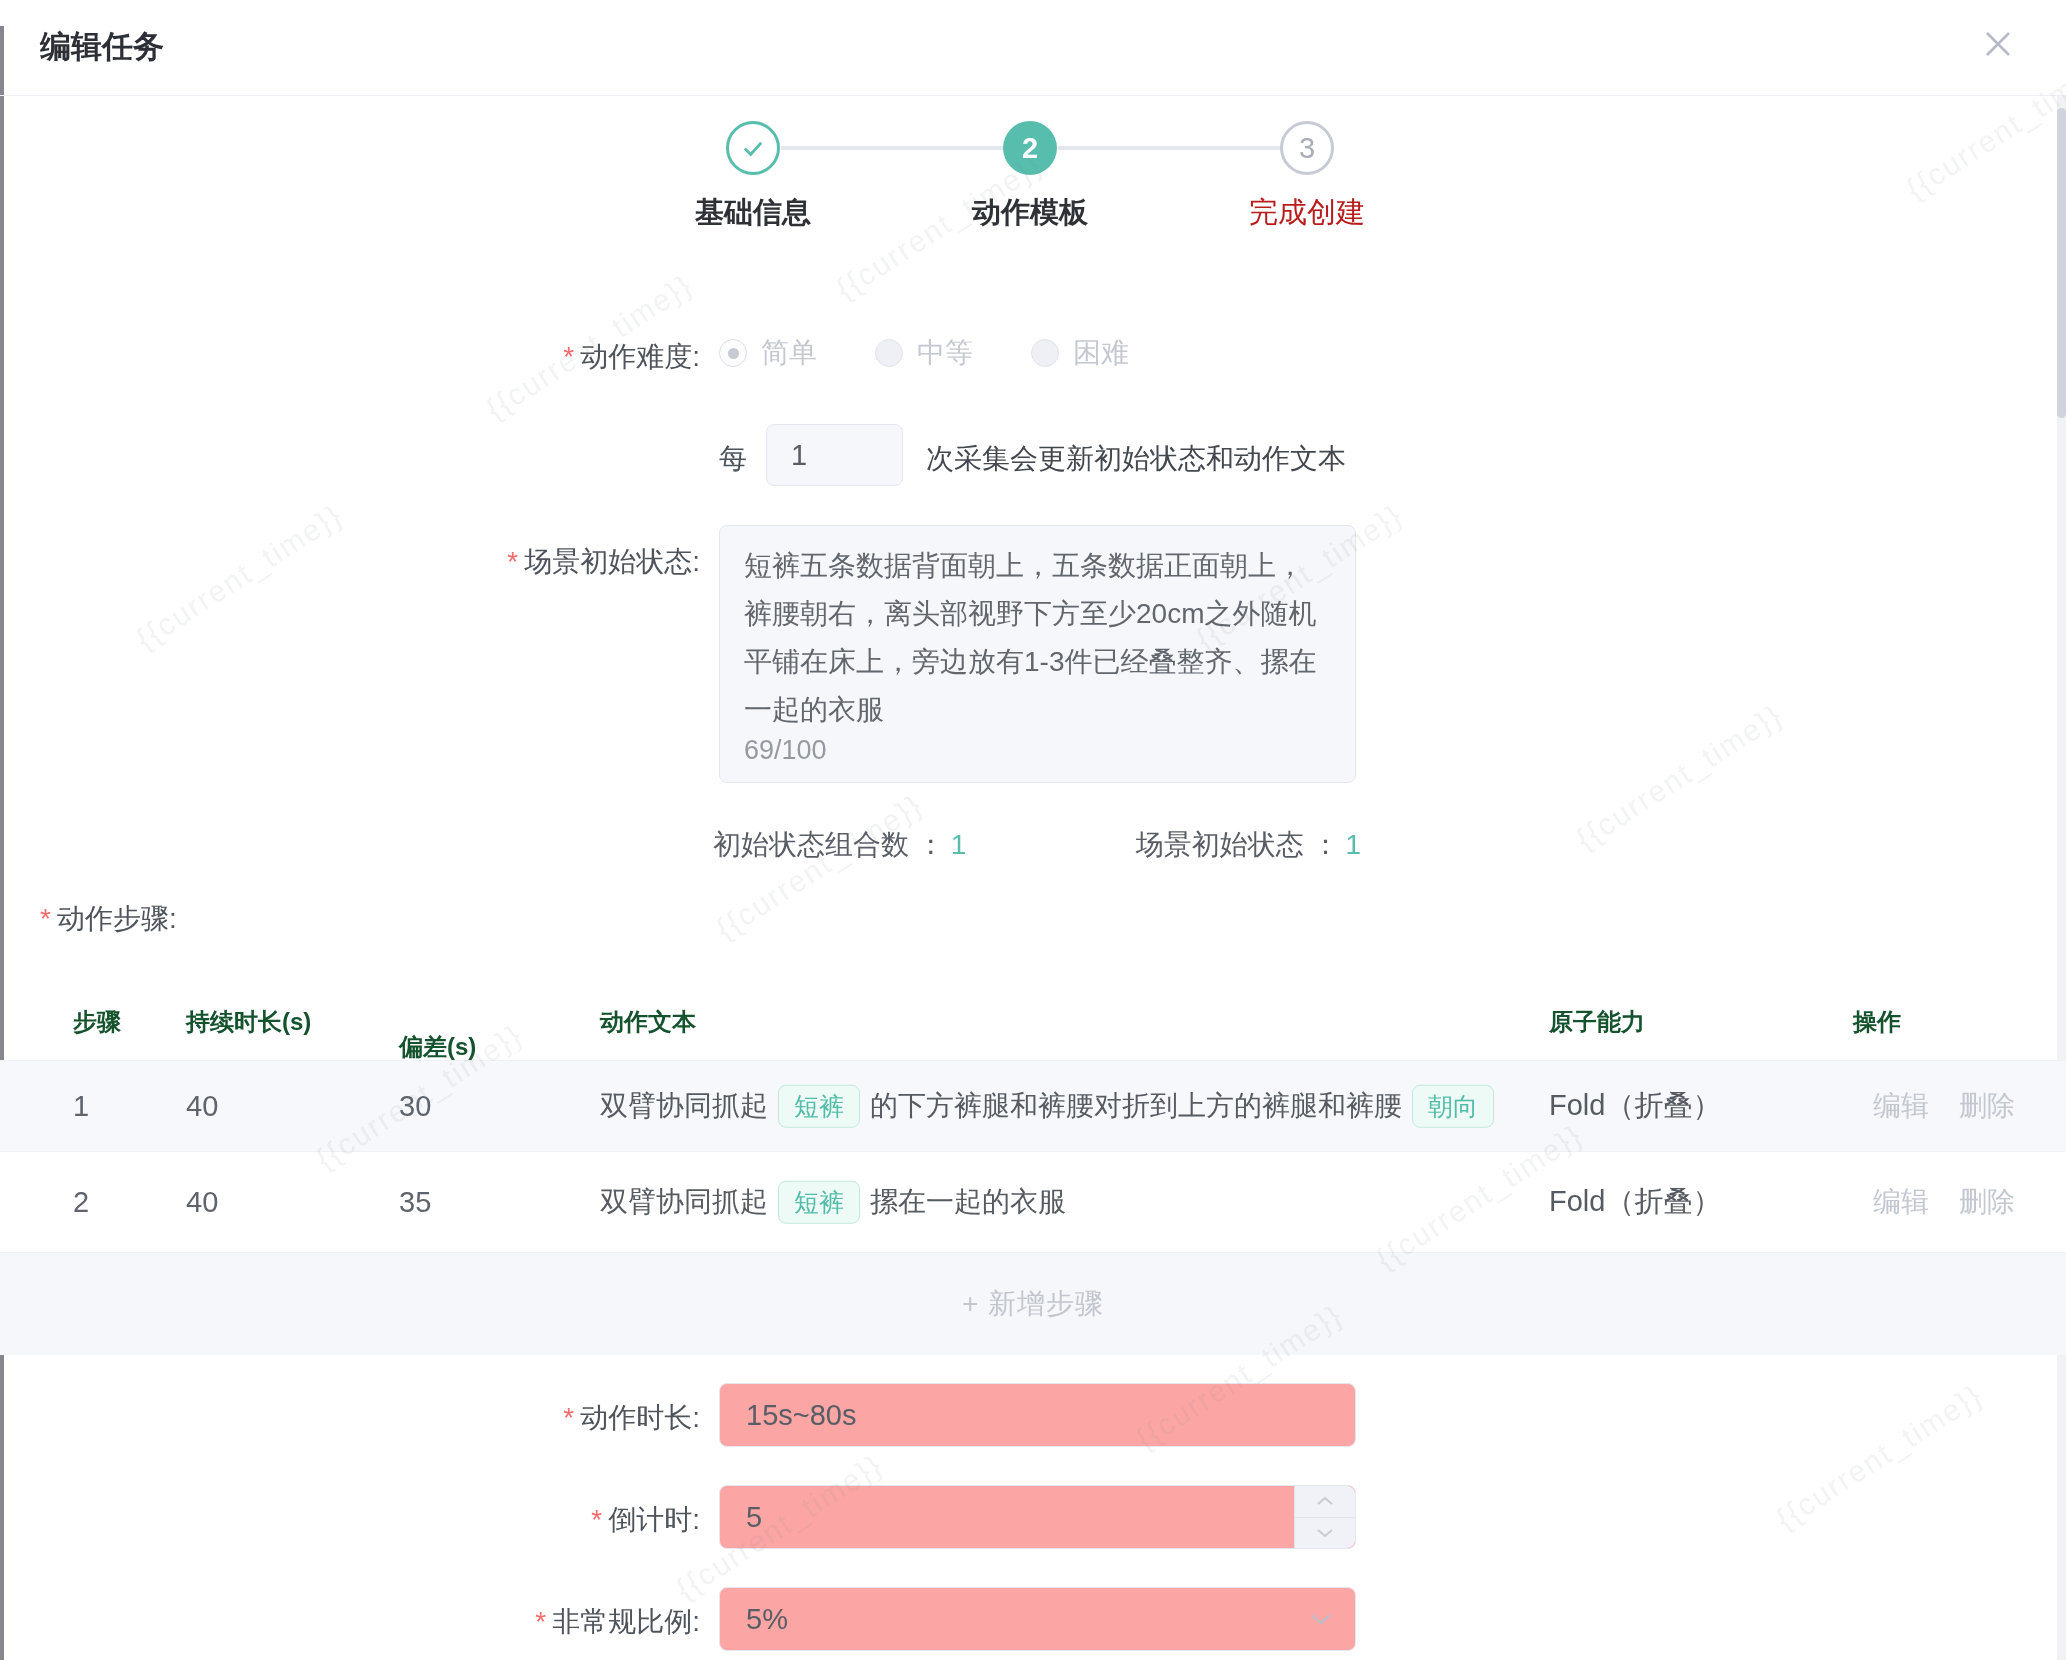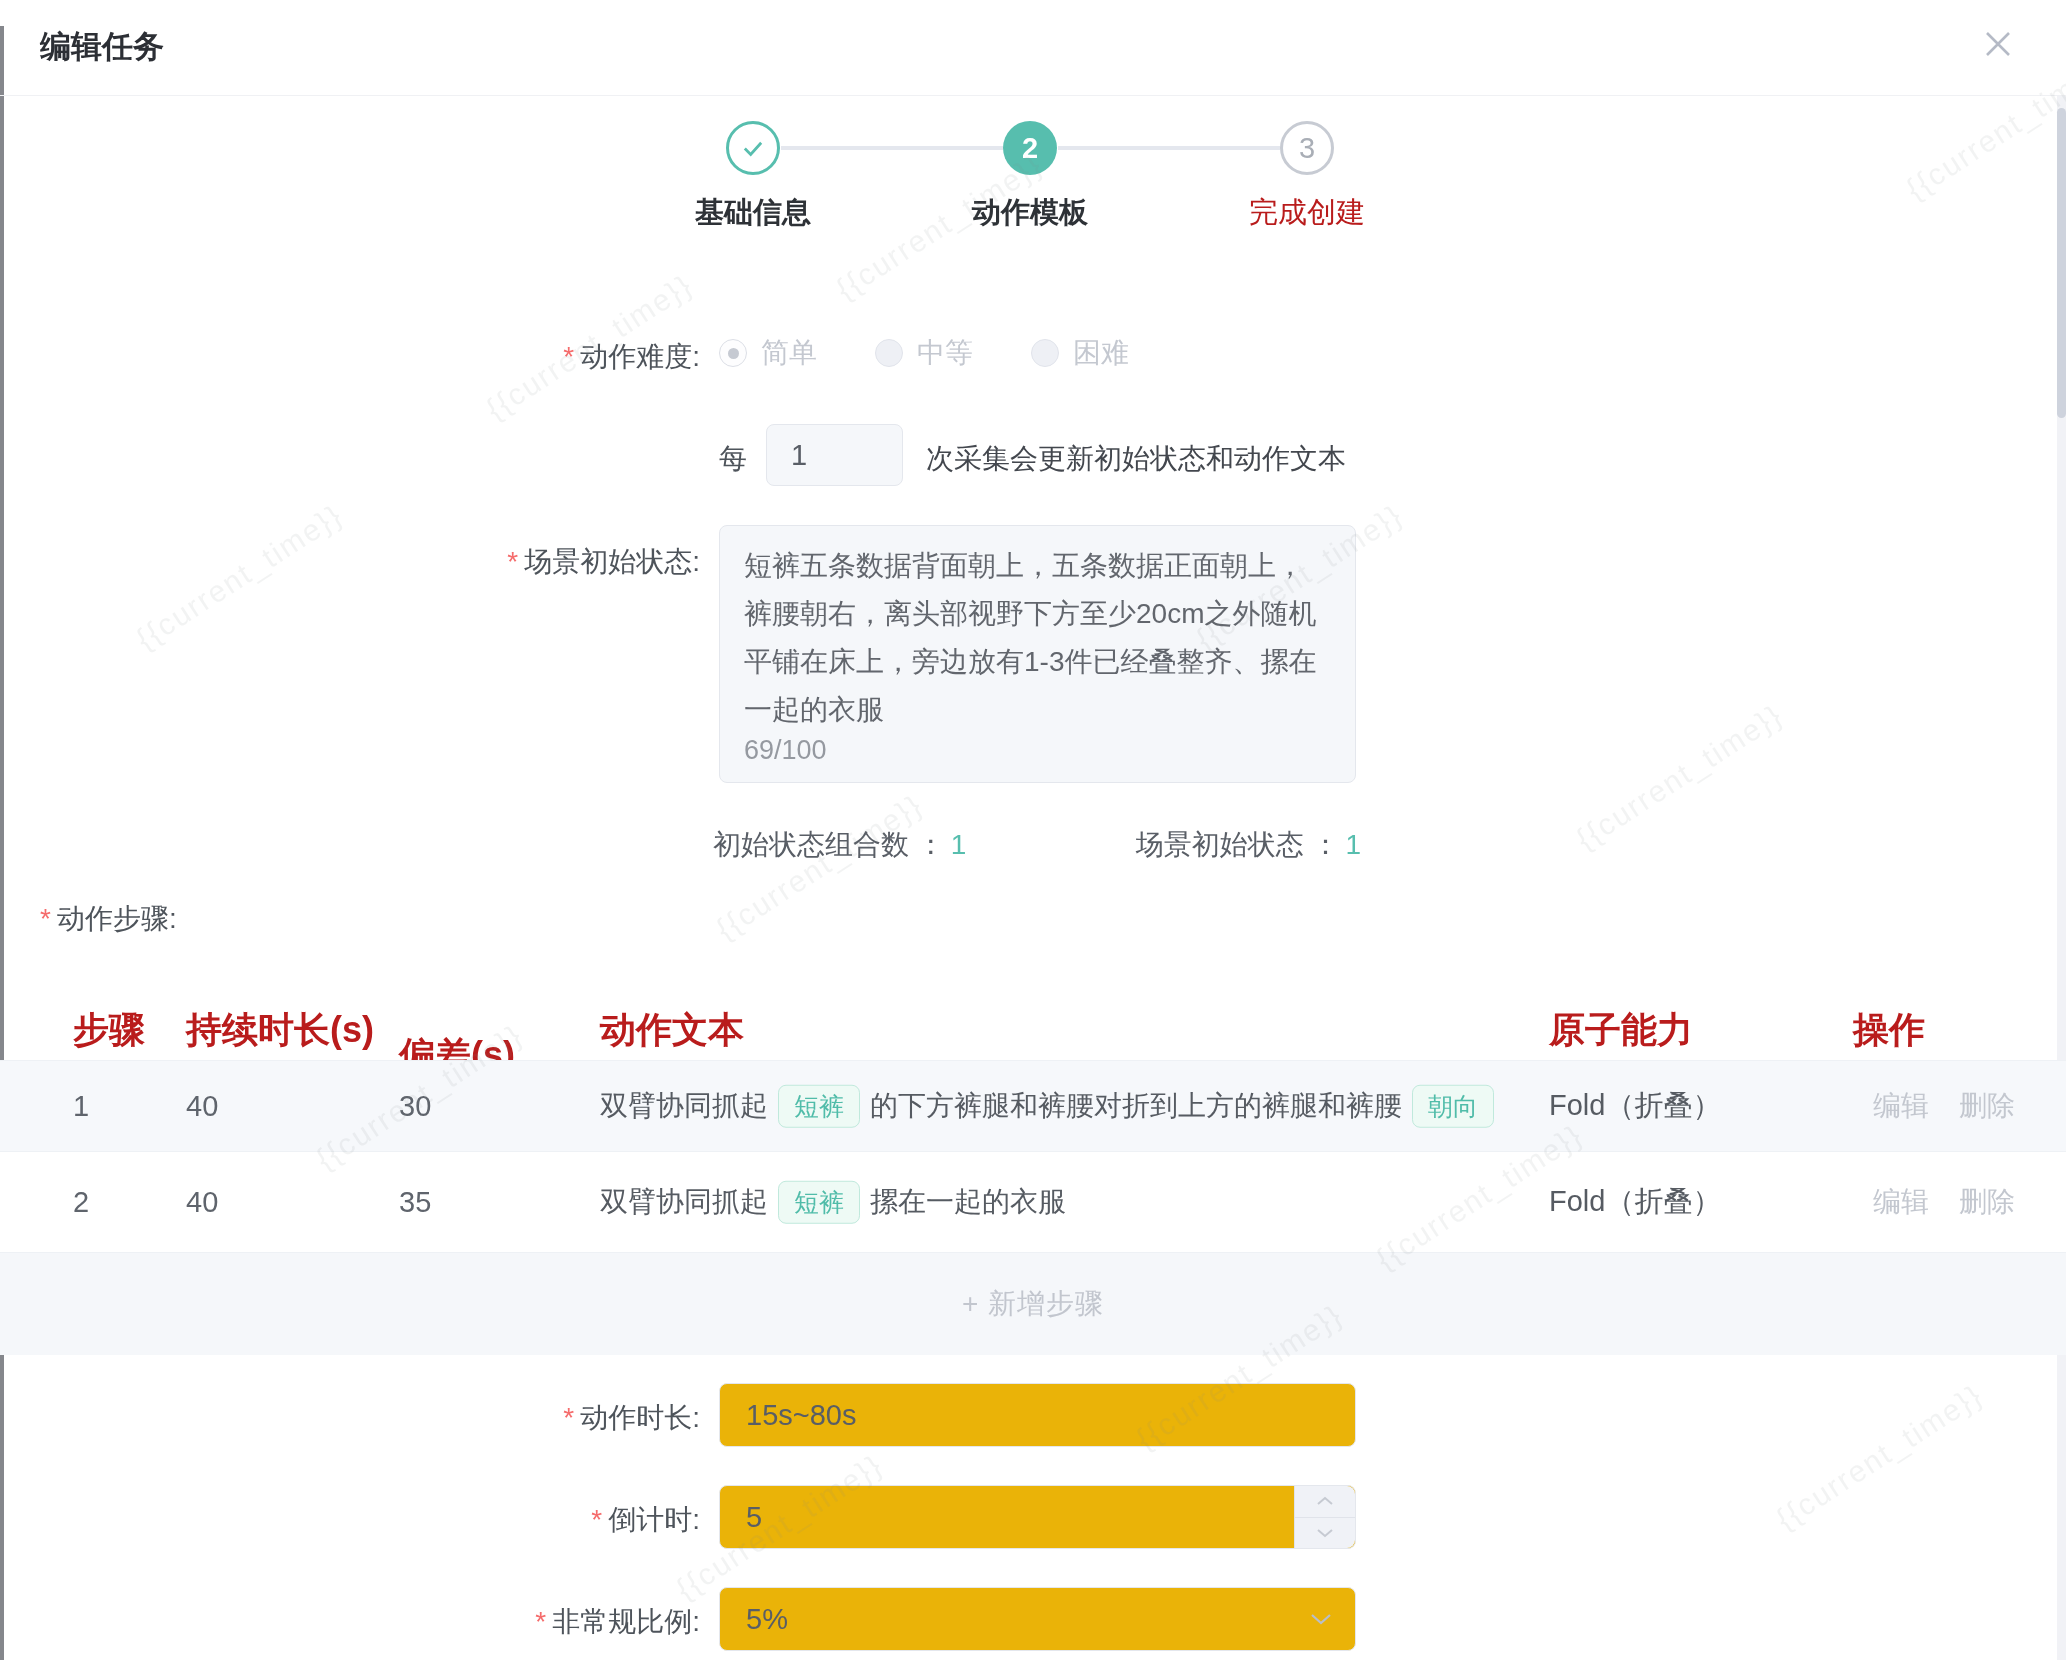--- a/index.html
+++ b/index.html
@@ -63,21 +63,21 @@
     background:#f5f7fa;border:1px solid #e4e7ed;border-radius:8px;padding:16px 24px;}
   .scene-text{font-size:28px;line-height:48px;color:#62666d;}
   .scene-counter{position:absolute;left:24px;bottom:16px;font-size:27px;color:#9599a0;}
 
   
   .combo-row{position:absolute;left:713px;top:826px;width:648px;display:flex;justify-content:space-between;font-size:28px;color:#595e66;}
   .combo-val{color:#57beae;margin-left:6px;}
 
   
   .steps-label{position:absolute;left:40px;top:900px;font-size:28px;color:#4e545b;}
-  .thead{position:absolute;top:998px;left:0;right:8px;height:60px;font-size:36px;font-weight:700;color:#b91c1c;}
+  .thead{position:absolute;top:998px;left:0;right:8px;height:60px;font-size:24px;font-weight:700;color:#14532d;}
   .th{position:absolute;top:8px;}
   .th-step{left:73px;} .th-dur{left:186px;} .th-dev{left:399px;margin-top:25px;} .th-text{left:600px;} .th-ability{left:1549px;} .th-ops{left:1853px;}
 
   .trow{position:absolute;left:0;right:0;}
   .row-1{top:1060px;height:92px;background:#f6f8fb;border-top:1px solid #eef1f5;border-bottom:1px solid #eef1f5;box-sizing:border-box;}
   .row-2{top:1152px;height:101px;background:#ffffff;border-bottom:1px solid #eef1f5;box-sizing:border-box;}
   .cell{position:absolute;top:50%;transform:translateY(-50%);font-size:29px;color:#5f646c;}
   .c-step{left:73px;} .c-dur{left:186px;} .c-dev{left:399px;}
   .c-text{left:600px;font-size:28px;color:#565b62;display:flex;align-items:center;white-space:nowrap;}
   .c-ability{left:1549px;color:#565b62;}
@@ -85,21 +85,21 @@
   .c-ops span{cursor:pointer;}
   .tag{display:inline-flex;align-items:center;margin:0 10px;padding:4px 15px;font-size:25px;color:#50bca9;
     background:#eefaf5;border:1px solid #c0e9dc;border-radius:8px;line-height:1.3;}
 
   .add-band{position:absolute;left:0;right:0;top:1253px;height:102px;background:#f5f7fa;
     display:flex;align-items:center;justify-content:center;}
   .add-btn{font-size:28px;color:#c2c6ce;cursor:pointer;letter-spacing:1px;}
 
   
   .b-input{position:absolute;left:719px;width:637px;height:64px;box-sizing:border-box;
-    background:#eab308;border:1px solid #e4e7ed;border-radius:8px;font-size:29px;color:#595e66;
+    background:#fca5a5;border:1px solid #e4e7ed;border-radius:8px;font-size:29px;color:#595e66;
     display:flex;align-items:center;padding-left:26px;}
   .inp-duration{top:1383px;}
   .inp-countdown{top:1485px;padding-right:64px;}
   .inp-ratio{top:1587px;}
   .spinner{position:absolute;right:0;top:0;bottom:0;width:60px;border-left:1px solid #e0e3ea;
     display:flex;flex-direction:column;border-radius:0 8px 8px 0;overflow:hidden;}
   .spin-btn{flex:1;background:#f0f2f7;display:flex;align-items:center;justify-content:center;cursor:pointer;}
   .spin-up{border-bottom:1px solid #e0e3ea;}
   .sel-arrow{position:absolute;right:22px;top:50%;transform:translateY(-50%);display:flex;}
 </style>

